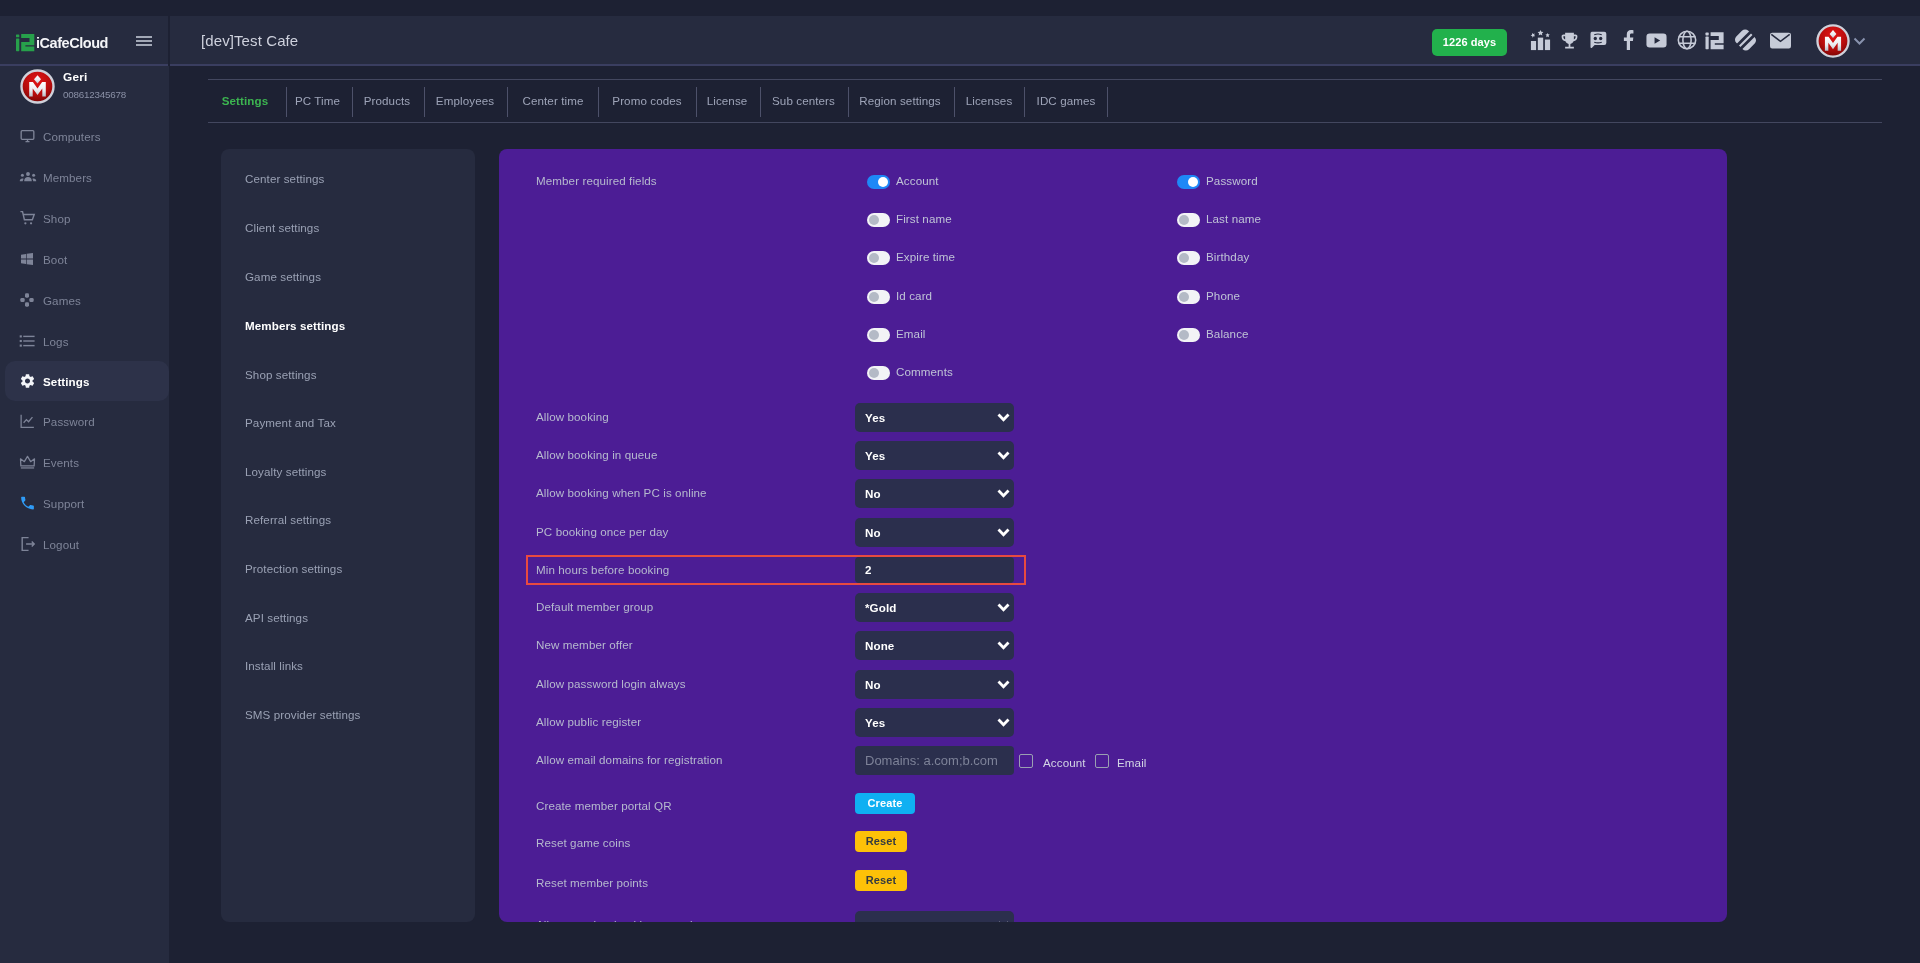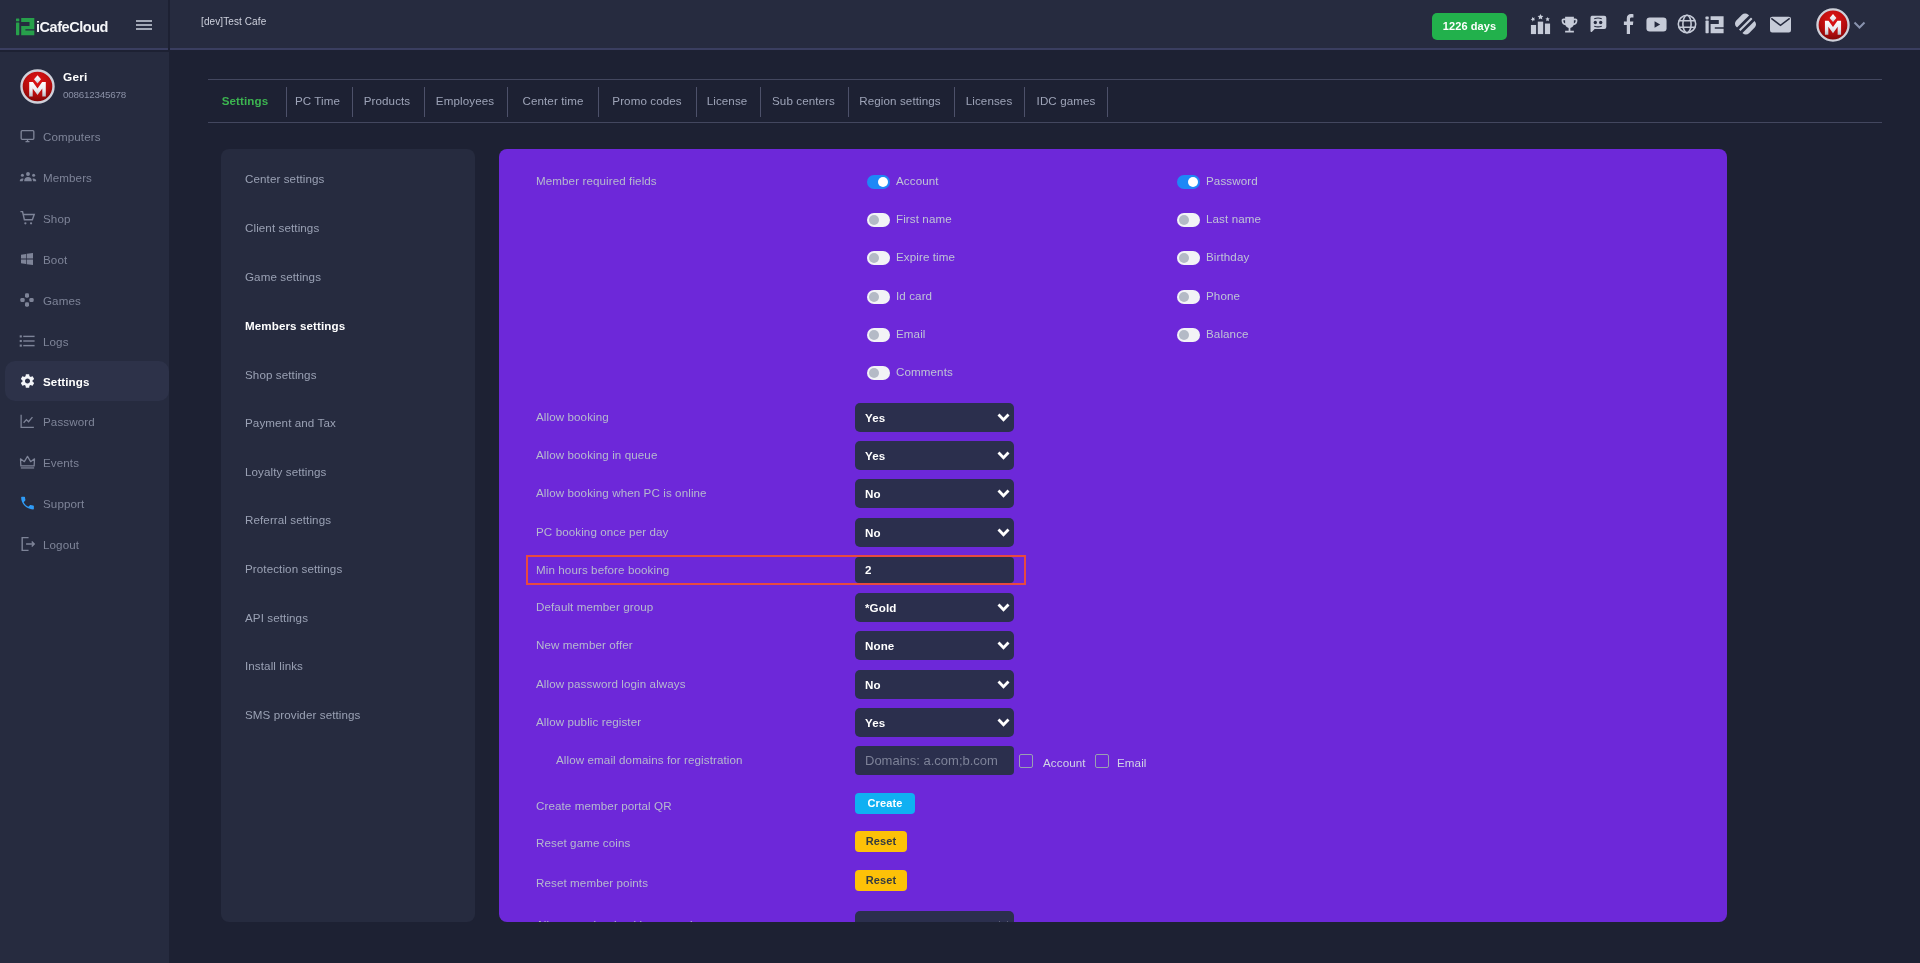--- a/index.html
+++ b/index.html
@@ -1,37 +1,37 @@
 <!DOCTYPE html>
 <html><head>
 <meta charset="utf-8">
 <style>
   * { margin:0; padding:0; box-sizing:border-box; }
   html,body { width:1920px; height:963px; background:#1d2133; font-family:"Liberation Sans", sans-serif; overflow:hidden; }
   .abs { position:absolute; }
   #stage { position:relative; width:1920px; height:963px; background:#1d2133; }
   
-  #header { position:absolute; left:0; top:0; width:1920px; height:50px; background:#262b3f; border-bottom:2px solid #3a3e60; }
+  #header { position:absolute; left:0; top:16px; width:1920px; height:50px; background:#262b3f; border-bottom:2px solid #3a3e60; }
   #hdrdiv { position:absolute; left:168px; top:0; width:2px; height:50px; background:#1d2133; }
-  #title { position:absolute; left:201px; top:16px; font-size:10px; color:#ced1dd; letter-spacing:.1px; }
+  #title { position:absolute; left:201px; top:16px; font-size:15px; color:#ced1dd; letter-spacing:.1px; }
   #daysbtn { position:absolute; left:1432px; top:13px; width:75px; height:27px; background:#22b14c; border-radius:5px; color:#fff; font-size:11px; font-weight:bold; text-align:center; line-height:27px; letter-spacing:.1px; }
   
   #sidebar { position:absolute; left:0; top:52px; width:169px; height:911px; background:#262b3f; }
   .sitem { position:absolute; left:0; width:169px; height:40px; }
   .sitem .txt { position:absolute; left:43px; top:50%; transform:translateY(-50%); font-size:11.6px; color:#7e8498; letter-spacing:.1px; }
   .sitem svg { position:absolute; left:19px; top:50%; transform:translateY(-50%); }
   #sactive { position:absolute; left:5px; top:309px; width:164px; height:40px; background:#2d3249; border-radius:10px; }
   
   .tabline { position:absolute; height:1px; background:#43475f; left:208px; width:1674px; }
   .tab { position:absolute; top:80px; height:42px; line-height:42px; font-size:11.6px; color:#9ea4b8; letter-spacing:.1px; white-space:nowrap; transform:translateX(-50%); }
   .tabsep { position:absolute; top:87px; width:1px; height:30px; background:#4d516a; }
   
   #lpanel { position:absolute; left:221px; top:149px; width:254px; height:773px; background:#262b3f; border-radius:8px; }
   .litem { position:absolute; left:24px; font-size:11.6px; color:#9aa1b4; letter-spacing:.1px; transform:translateY(-50%); white-space:nowrap; margin-top:-1px; }
-  #rpanel { position:absolute; left:499px; top:149px; width:1228px; height:773px; background:#6d28d9; border-radius:8px; overflow:hidden; }
+  #rpanel { position:absolute; left:499px; top:149px; width:1228px; height:773px; background:#4c1d95; border-radius:8px; overflow:hidden; }
   
   .flabel { position:absolute; font-size:11.6px; color:#b6bace; letter-spacing:.1px; transform:translateY(-50%); left:37px; white-space:nowrap; margin-top:-2px; }
   .tlabel { position:absolute; font-size:11.6px; color:#bfc3d6; letter-spacing:.1px; transform:translateY(-50%); white-space:nowrap; margin-top:-2px; }
   .toggle { position:absolute; width:23px; height:14px; border-radius:7px; }
   .toggle.on { background:#1e88f7; }
   .toggle.off { background:#f2f3f6; }
   .toggle .knob { position:absolute; top:2px; width:10px; height:10px; border-radius:50%; }
   .toggle.on .knob { right:2px; background:#fff; }
   .toggle.off .knob { left:2px; background:#b4bac6; }
   .sel { position:absolute; left:356px; width:159px; height:29px; background:#2b2f4d; border-radius:5px; color:#fff; font-size:11.6px; font-weight:bold; line-height:29px; padding-left:10px; letter-spacing:.1px; }
@@ -349,21 +349,21 @@
           </svg></div>
       <div class="flabel" style="top:536px;">Allow password login always</div>
       <div class="sel" style="top:521px;">No<svg width="13" height="9" viewBox="0 0 13 9">
             <path d="M1.5 1.5l5 5.2 5-5.2" fill="none" stroke="#fff" stroke-width="2.8"></path>
           </svg></div>
       <div class="flabel" style="top:574px;">Allow public register</div>
       <div class="sel" style="top:559px;">Yes<svg width="13" height="9" viewBox="0 0 13 9">
             <path d="M1.5 1.5l5 5.2 5-5.2" fill="none" stroke="#fff" stroke-width="2.8"></path>
           </svg></div>
 
-      <div class="flabel" style="top:612px;margin-left:20px;">Allow email domains for registration</div>
+      <div class="flabel" style="top:612px;">Allow email domains for registration</div>
       <div class="inp" style="top:597px; color:#7d8298; font-weight:normal; font-size:13px;">Domains: a.com;b.com</div>
       <div class="chk" style="left:520px; top:605px;"></div>
       <div class="chklabel" style="left:544px; top:613px;">Account</div>
       <div class="chk" style="left:596px; top:605px;"></div>
       <div class="chklabel" style="left:618px; top:613px;">Email</div>
 
       <div class="flabel" style="top:658px;">Create member portal QR</div>
       <div class="btn" style="left:356px; top:644px; width:60px; height:21px; line-height:21px; background:#0fb0f2; color:#fff;">Create</div>
       <div class="flabel" style="top:695px;">Reset game coins</div>
       <div class="btn" style="left:356px; top:682px; width:52px; height:21px; line-height:21px; background:#fdc108; color:#343a40;">Reset</div>

